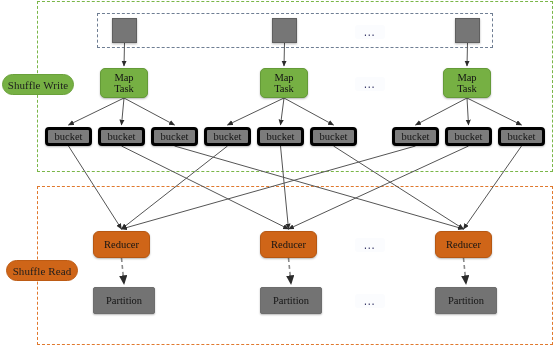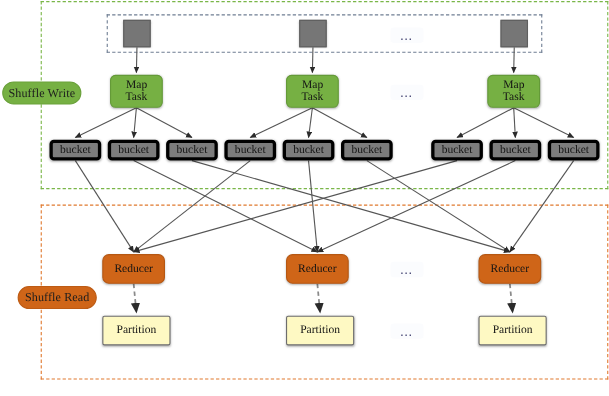--- a/index.html
+++ b/index.html
@@ -16,31 +16,31 @@
   
   .pill{position:absolute;box-sizing:border-box;display:flex;
         align-items:center;justify-content:center;
         border-radius:11px;color:#1d1d1d;font-size:11px;
         letter-spacing:.1px;white-space:nowrap;}
   .pill.green{background:#76b043;border:1px solid #6aa13b;}
   .pill.orange{background:#cf6518;border:1px solid #bd5b14;}
 
   
   .node{position:absolute;box-sizing:border-box;display:flex;
-        align-items:center;justify-content:center;text-align:right;
+        align-items:center;justify-content:center;text-align:center;
         color:#141414;line-height:1.05;white-space:pre-line;
         box-shadow:0 1px 2px rgba(0,0,0,.28);}
   .node.source{background:#767676;border:1px solid #5f5f5f;}
   .node.maptask{background:#76b043;border:1px solid #649a38;
                 border-radius:5px;font-size:10.5px;}
   .node.bucket{background:#7c7c7c;border:3px solid #000000;
                border-radius:4px;font-size:10.5px;}
   .node.reducer{background:#cf6518;border:1px solid #b65712;
                 border-radius:6px;font-size:10.5px;}
-  .node.partition{background:#fef9c3;border:1px solid #6d6d6d;
+  .node.partition{background:#737373;border:1px solid #6d6d6d;
                   border-radius:2px;font-size:10.5px;}
 
   
   .ellipsis{position:absolute;display:flex;align-items:center;
             justify-content:center;color:#3b3b6b;font-size:12px;
             letter-spacing:1.5px;font-family:"Liberation Sans",sans-serif;
             background:#fbfcfe;border-radius:3px;}
 
   
   #edges{position:absolute;left:0;top:0;width:554px;height:360px;
@@ -85,21 +85,21 @@
         <line x1="521.5" y1="146" x2="463.5" y2="229" marker-end="url(#ah)"></line>
       </g>
     <g id="dash-group" stroke="#8a8a8a" stroke-width="1.6" stroke-dasharray="4,3" fill="none">
         <line x1="121.5" y1="258" x2="124" y2="284" marker-end="url(#ah)"></line>
         <line x1="288.5" y1="258" x2="291" y2="284" marker-end="url(#ah)"></line>
         <line x1="463.5" y1="258" x2="466" y2="284" marker-end="url(#ah)"></line>
       </g>
   </svg>
 
   <div class="pill green" style="left:2px;top:74px;width:72px;height:21px;">Shuffle Write</div>
-  <div class="pill orange" style="left:16px;top:260px;width:72px;height:21px;text-align:center;">Shuffle Read</div>
+  <div class="pill orange" style="left:6px;top:260px;width:72px;height:21px;text-align:center;">Shuffle Read</div>
 
   <div id="node-host">
       <div class="node source" style="left: 112px; top: 18px; width: 25px; height: 25px;"></div>
       <div class="node source" style="left: 272px; top: 18px; width: 25px; height: 25px;"></div>
       <div class="node source" style="left: 455px; top: 18px; width: 25px; height: 25px;"></div>
       <div class="node maptask" style="left: 100px; top: 68px; width: 48px; height: 30px;">Map
 Task</div>
       <div class="node maptask" style="left: 260px; top: 68px; width: 48px; height: 30px;">Map
 Task</div>
       <div class="node maptask" style="left: 443px; top: 68px; width: 48px; height: 30px;">Map

